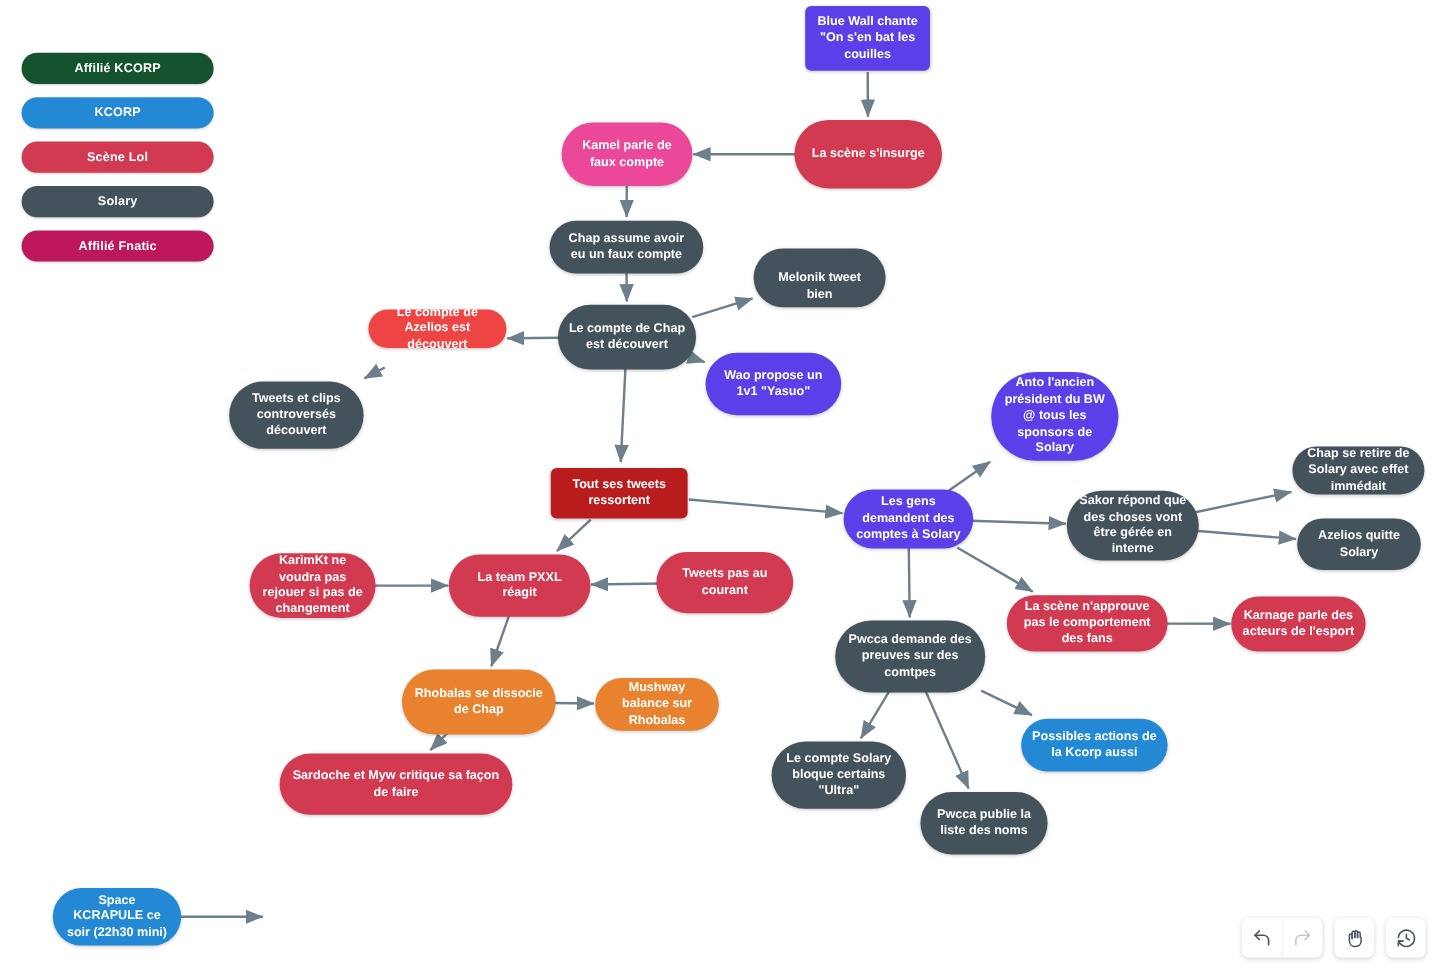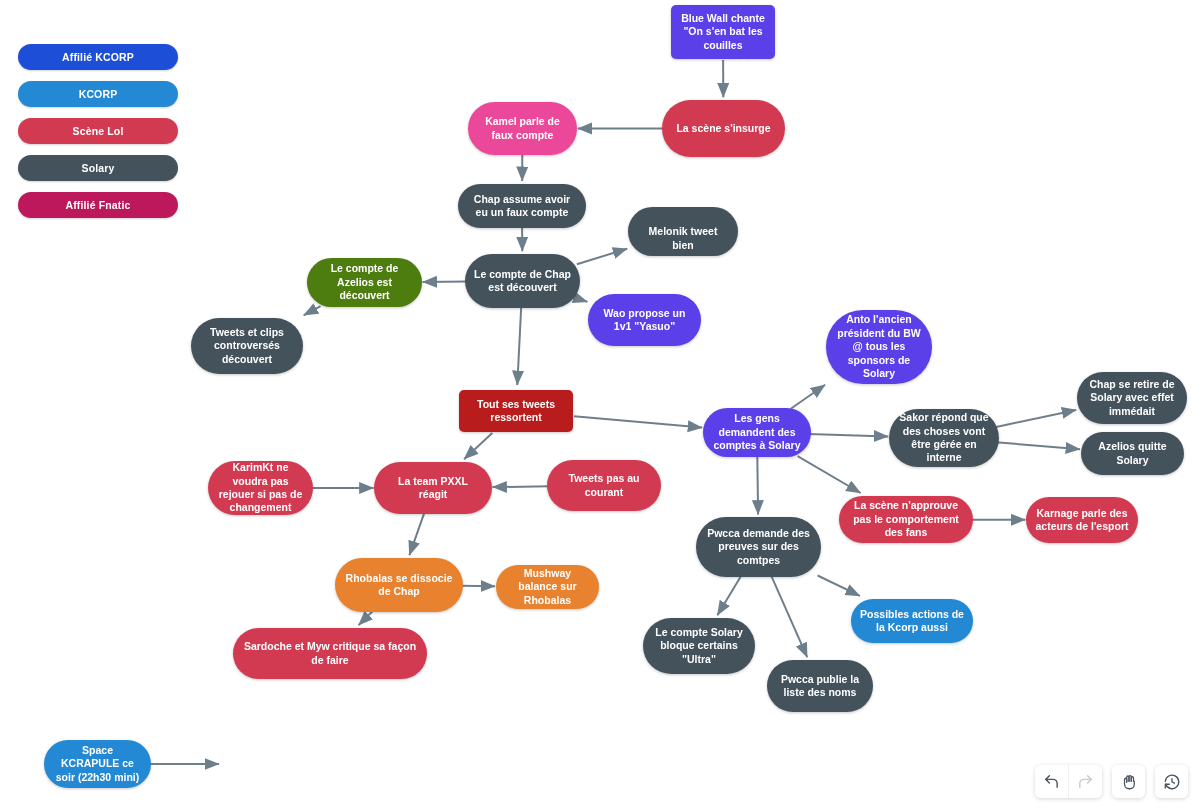--- a/index.html
+++ b/index.html
@@ -93,21 +93,21 @@
   }
   .tool-btn + .tool-btn { border-left: 1px solid #eceef0; }
   .tool-btn svg { display: block; }
 </style>
 </head>
 <body>
 
 <div id="canvas">
 
   <div id="legend">
-      <div class="legend-item" style="background: #1d4ed8; justify-content: center;">
+      <div class="legend-item" style="background: #14532d; justify-content: center;">
         <span>Affilié KCORP</span>
       </div>
       <div class="legend-item" style="background: rgb(35, 137, 212);">
         <span>KCORP</span>
       </div>
       <div class="legend-item" style="background: rgb(210, 58, 82);">
         <span>Scène Lol</span>
       </div>
       <div class="legend-item" style="background: rgb(68, 82, 92);">
         <span>Solary</span>
@@ -167,42 +167,42 @@
       </div>
       <div class="node" style="left: 458px; top: 184px; width: 128px; height: 44px; background: rgb(68, 82, 92);">
         <span class="txt">Chap assume avoir eu un faux compte</span>
       </div>
       <div class="node" style="left: 628px; top: 207px; width: 110px; height: 49px; background: rgb(68, 82, 92); align-items: flex-end;">
         <span class="txt">Melonik tweet bien</span>
       </div>
       <div class="node" style="left: 465px; top: 254px; width: 115px; height: 54px; background: rgb(68, 82, 92);">
         <span class="txt">Le compte de Chap est découvert</span>
       </div>
-      <div class="node" style="left: 307px; top: 258px; width: 115px; height: 49px; background: #4d7c0f;">
+      <div class="node" style="left: 307px; top: 258px; width: 115px; height: 32px; background: #ef4444;">
         <span class="txt">Le compte de Azelios est découvert</span>
       </div>
       <div class="node" style="left: 588px; top: 294px; width: 113px; height: 52px; background: rgb(91, 63, 232);">
         <span class="txt">Wao propose un 1v1 "Yasuo"</span>
       </div>
       <div class="node" style="left: 191px; top: 318px; width: 112px; height: 56px; background: rgb(68, 82, 92);">
         <span class="txt">Tweets et clips controversés découvert</span>
       </div>
       <div class="node" style="left: 826px; top: 310px; width: 106px; height: 74px; background: rgb(91, 63, 232);">
         <span class="txt">Anto l'ancien président du BW @ tous les sponsors de Solary</span>
       </div>
       <div class="node rect" style="left: 459px; top: 390px; width: 114px; height: 42px; background: #b91c1c;">
         <span class="txt">Tout ses tweets ressortent</span>
       </div>
       <div class="node" style="left: 703px; top: 408px; width: 108px; height: 49px; background: rgb(91, 63, 232);">
         <span class="txt">Les gens demandent des comptes à Solary</span>
       </div>
       <div class="node" style="left: 889px; top: 409px; width: 110px; height: 58px; background: rgb(68, 82, 92);">
         <span class="txt">Sakor répond que des choses vont être gérée en interne</span>
       </div>
-      <div class="node" style="left: 1077px; top: 372px; width: 110px; height: 52px; background: rgb(68, 82, 92);">
+      <div class="node" style="left: 1077px; top: 372px; width: 110px; height: 40px; background: rgb(68, 82, 92);">
         <span class="txt">Chap se retire de Solary avec effet immédait</span>
       </div>
       <div class="node" style="left: 1081px; top: 432px; width: 103px; height: 43px; background: rgb(68, 82, 92);">
         <span class="txt">Azelios quitte Solary</span>
       </div>
       <div class="node" style="left: 208px; top: 461px; width: 105px; height: 54px; background: rgb(210, 58, 82);">
         <span class="txt">KarimKt ne voudra pas rejouer si pas de changement</span>
       </div>
       <div class="node" style="left: 374px; top: 462px; width: 118px; height: 52px; background: rgb(210, 58, 82);">
         <span class="txt">La team PXXL réagit</span>

